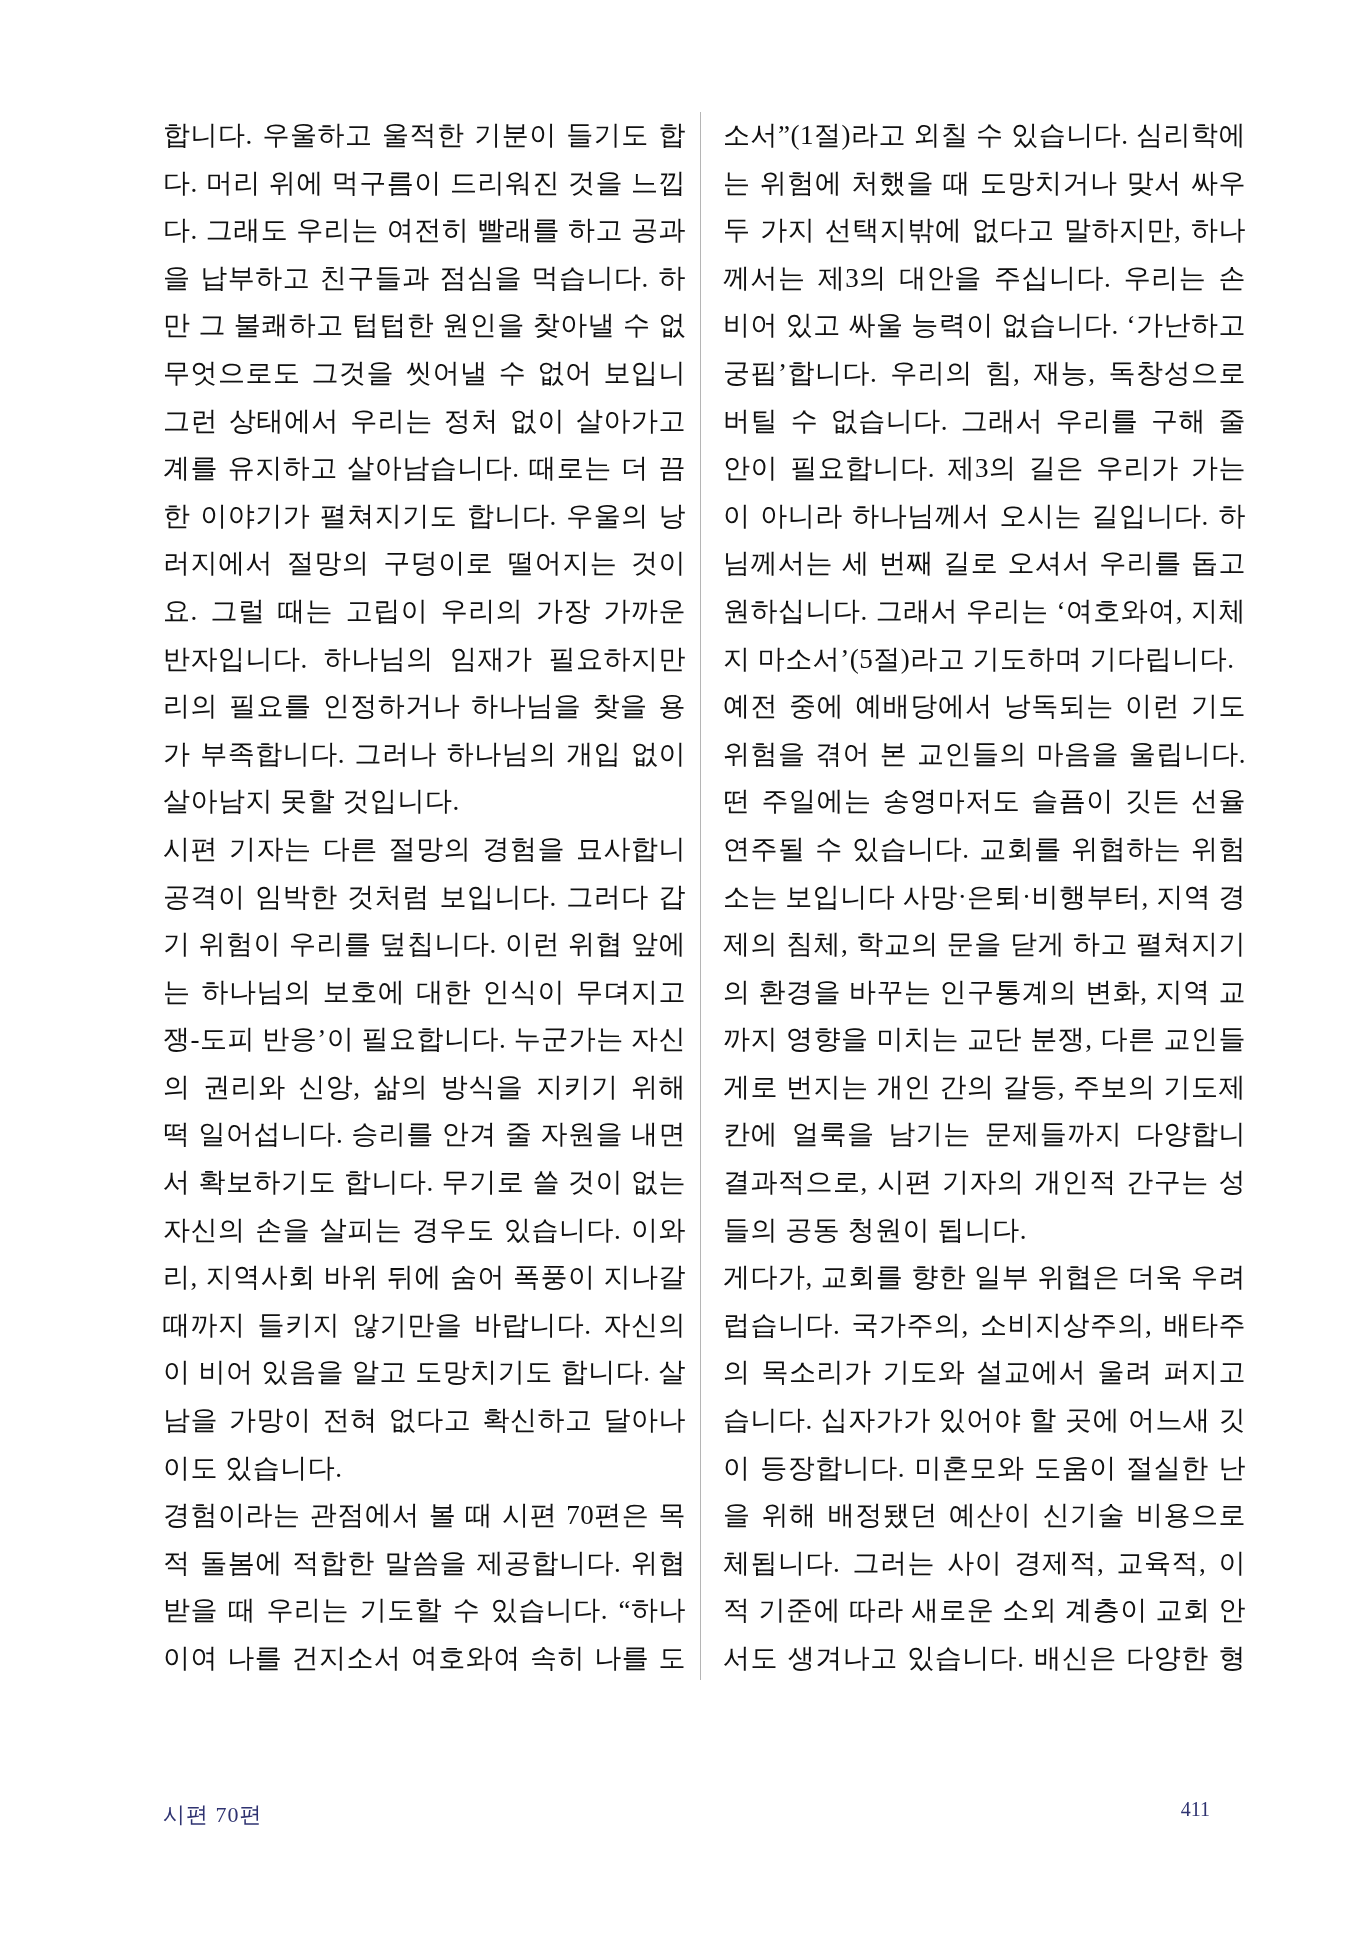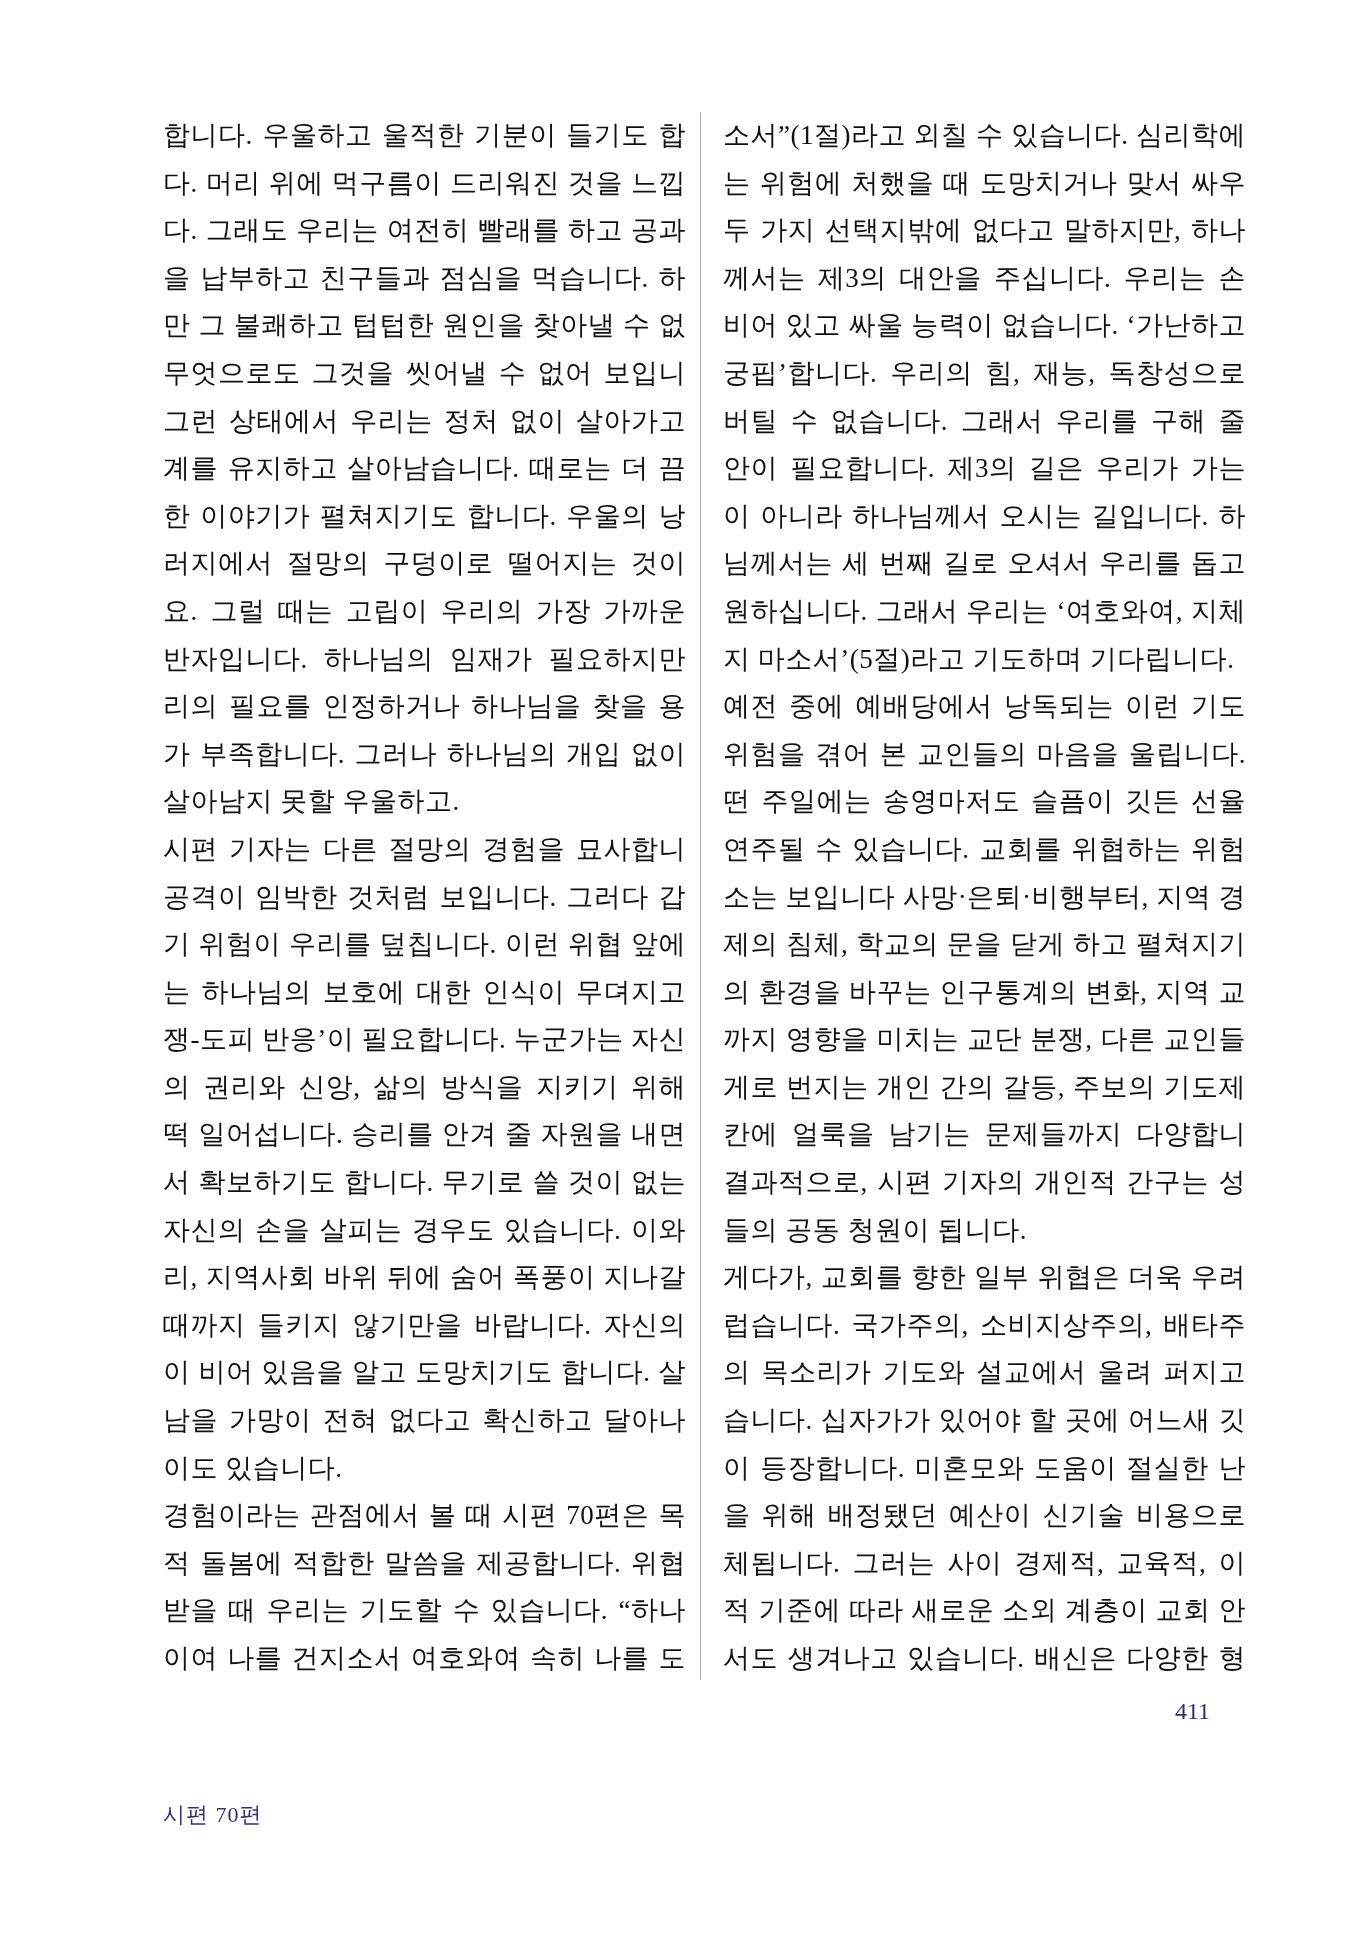--- a/index.html
+++ b/index.html
@@ -50,23 +50,23 @@
     position: absolute;
     left: 163px;
     top: 1800px;
     width: 1083px;
     font-size: 22px;
     letter-spacing: 1px;
     color: #2e3270;
   }
   .page-number {
     position: absolute;
-    top: 1698px;
+    top: 1798px;
     right: 153px;
-    font-size: 24px;
+    font-size: 20px;
     color: #2e3270;
   }
 </style>
 </head>
 <body>
 
 <div class="page">
 
   <div class="text-column col-left">
       <div class="line just">합니다. 우울하고 울적한 기분이 들기도 합니</div>
@@ -76,21 +76,21 @@
       <div class="line just">만 그 불쾌하고 텁텁한 원인을 찾아낼 수 없고</div>
       <div class="line just">무엇으로도 그것을 씻어낼 수 없어 보입니다.</div>
       <div class="line just">그런 상태에서 우리는 정처 없이 살아가고 생</div>
       <div class="line just">계를 유지하고 살아남습니다. 때로는 더 끔찍</div>
       <div class="line just">한 이야기가 펼쳐지기도 합니다. 우울의 낭떠</div>
       <div class="line just">러지에서 절망의 구덩이로 떨어지는 것이지</div>
       <div class="line just">요. 그럴 때는 고립이 우리의 가장 가까운 동</div>
       <div class="line just">반자입니다. 하나님의 임재가 필요하지만 우</div>
       <div class="line just">리의 필요를 인정하거나 하나님을 찾을 용기</div>
       <div class="line just">가 부족합니다. 그러나 하나님의 개입 없이는</div>
-      <div class="line">살아남지 못할 우울하고.</div>
+      <div class="line">살아남지 못할 것입니다.</div>
       <div class="line just">시편 기자는 다른 절망의 경험을 묘사합니다.</div>
       <div class="line just">공격이 임박한 것처럼 보입니다. 그러다 갑자</div>
       <div class="line just">기 위험이 우리를 덮칩니다. 이런 위협 앞에서</div>
       <div class="line just">는 하나님의 보호에 대한 인식이 무뎌지고 ‘투</div>
       <div class="line just">쟁-도피 반응’이 필요합니다. 누군가는 자신</div>
       <div class="line just">의 권리와 신앙, 삶의 방식을 지키기 위해 벌</div>
       <div class="line just">떡 일어섭니다. 승리를 안겨 줄 자원을 내면에</div>
       <div class="line just">서 확보하기도 합니다. 무기로 쓸 것이 없는지</div>
       <div class="line just">자신의 손을 살피는 경우도 있습니다. 이와 달</div>
       <div class="line just">리, 지역사회 바위 뒤에 숨어 폭풍이 지나갈</div>

